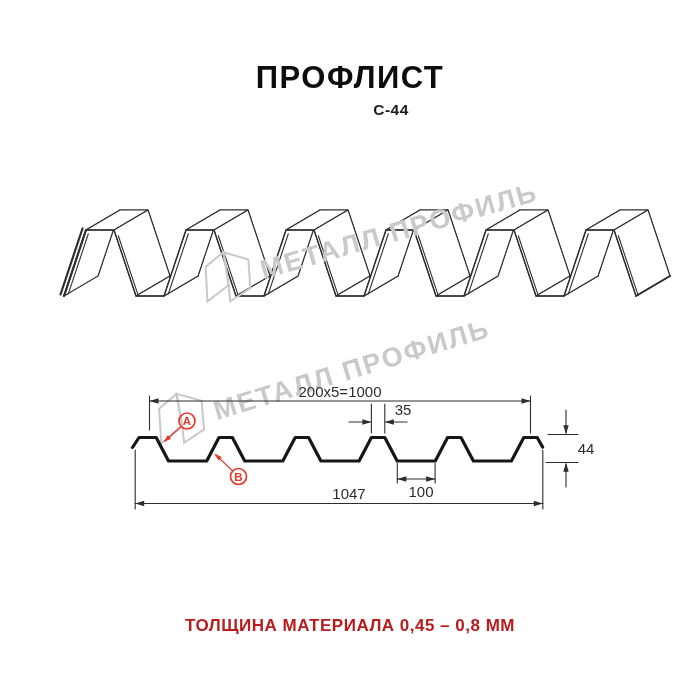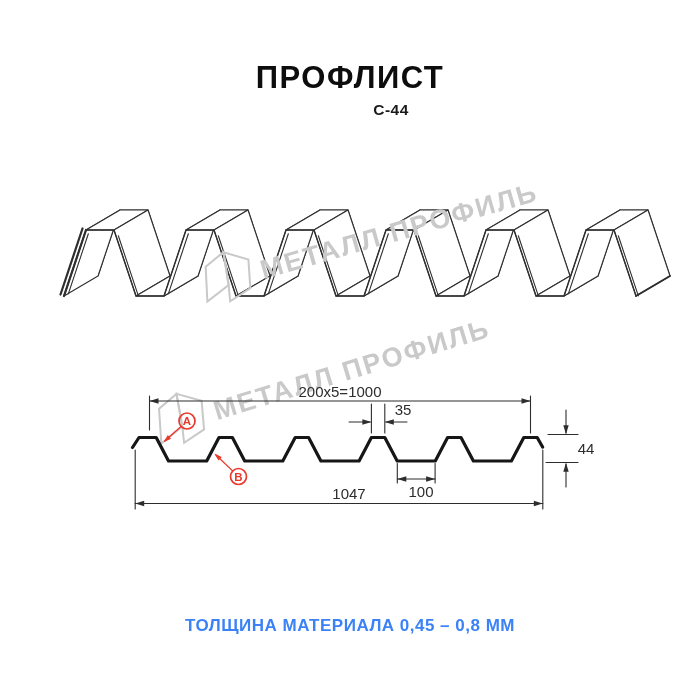--- a/index.html
+++ b/index.html
@@ -1,21 +1,21 @@
 <!DOCTYPE html>
 <html><head>
 <meta charset="utf-8">
 <style>
   html,body{margin:0;padding:0;}
   body{width:700px;height:700px;background:#ffffff;position:relative;overflow:hidden;
        font-family:"Liberation Sans", sans-serif;}
   .abs{position:absolute;left:0;width:700px;text-align:center;}
   #title{top:60px;font-size:31px;font-weight:900;letter-spacing:1.5px;color:#0d0d0d;}
   #subtitle{top:101px;font-size:15.5px;font-weight:700;letter-spacing:.5px;color:#1a1a1a;padding-left:41px;}
-  #footer{top:616px;font-size:17px;font-weight:600;letter-spacing:.5px;color:#3b82f6;}
+  #footer{top:616px;font-size:17px;font-weight:600;letter-spacing:.5px;color:#b91c1c;}
   svg{position:absolute;left:0;top:0;}
   text.dim{font-family:"Liberation Sans",sans-serif;font-size:15px;font-weight:400;}
   text.callout{font-family:"Liberation Sans",sans-serif;font-size:11.5px;font-weight:700;}
   text.wm{font-family:"Liberation Sans",sans-serif;font-size:27px;font-weight:700;letter-spacing:2px;}
 </style>
 </head>
 <body>
 
 <div id="title" class="abs">ПРОФЛИСТ</div>
 <div id="subtitle" class="abs">С-44</div>

